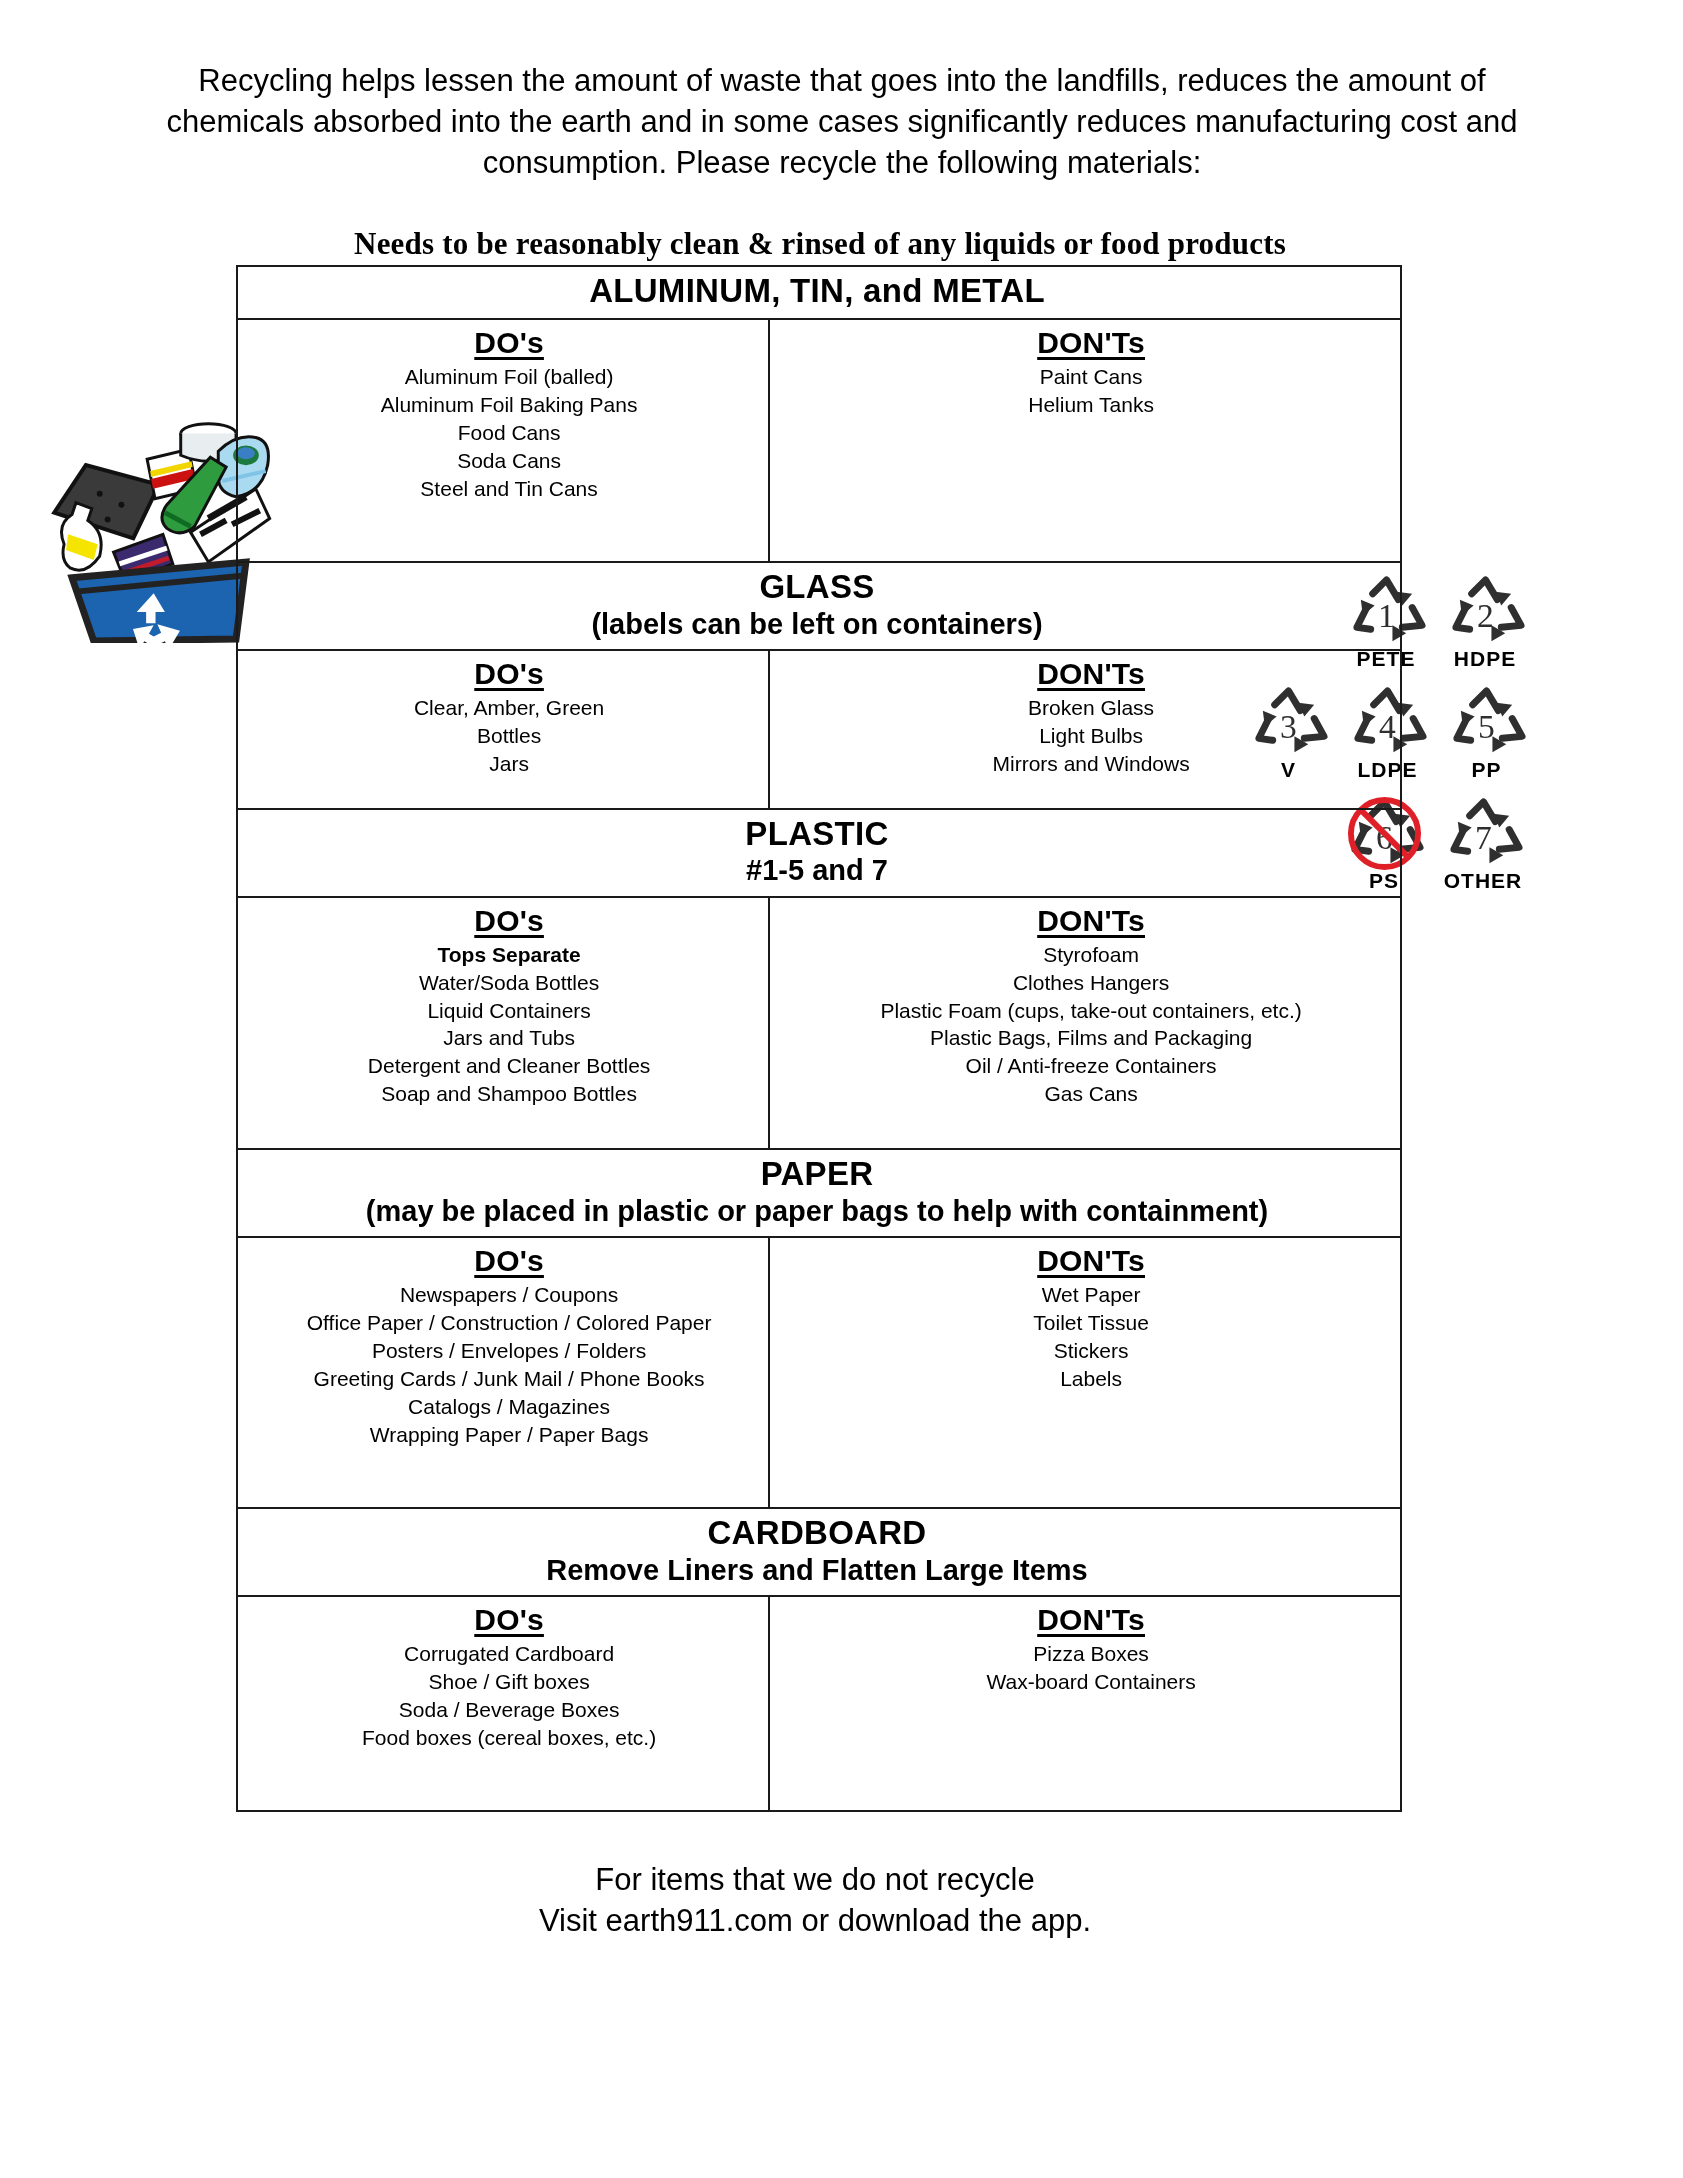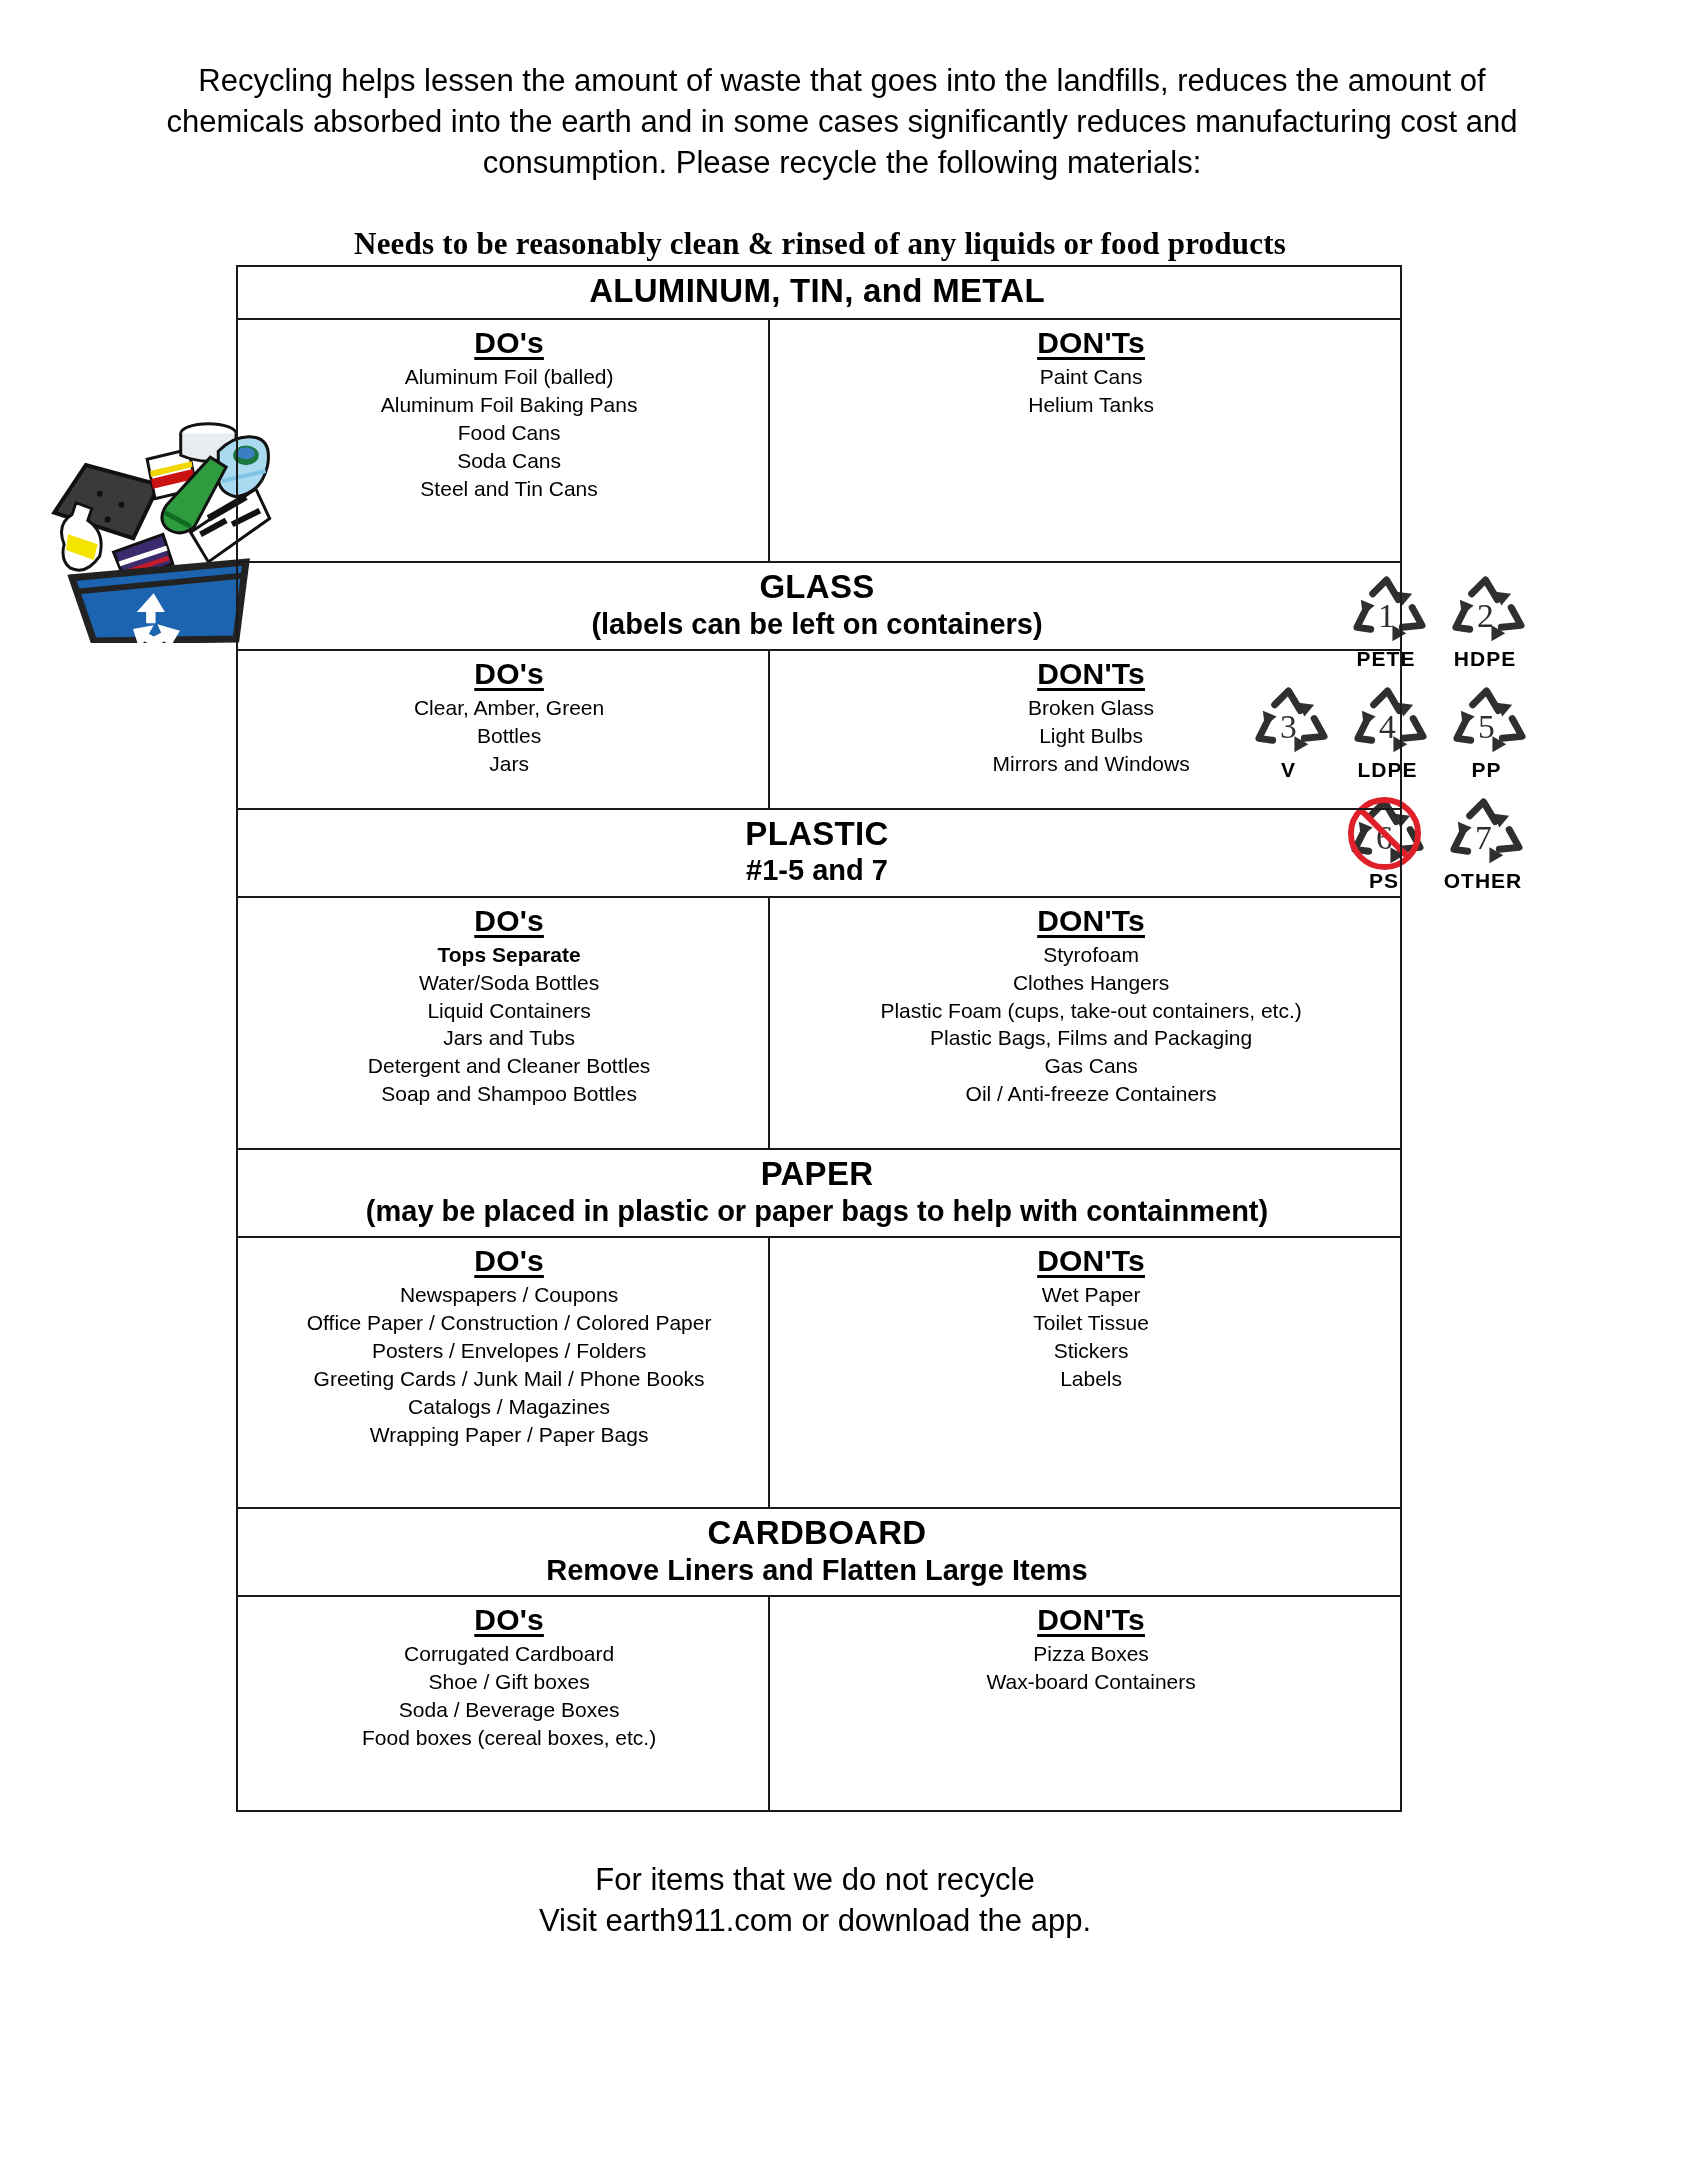--- a/index.html
+++ b/index.html
@@ -399,22 +399,22 @@
             <div class="item">Detergent and Cleaner Bottles</div>
             <div class="item">Soap and Shampoo Bottles</div>
             <div class="pad-plastic"></div>
           </div>
           <div class="col right">
             <div class="col-head">DON'Ts</div>
             <div class="item">Styrofoam</div>
             <div class="item">Clothes Hangers</div>
             <div class="item">Plastic Foam (cups, take-out containers, etc.)</div>
             <div class="item">Plastic Bags, Films and Packaging</div>
+            <div class="item">Oil / Anti-freeze Containers</div>
             <div class="item">Gas Cans</div>
-            <div class="item">Oil / Anti-freeze Containers</div>
             <div class="pad-plastic"></div>
           </div>
         </div>
       </div>
       <div class="section">
         <div class="sec-head">
           <div class="sec-title">PAPER</div>
           <div class="sec-sub">(may be placed in plastic or paper bags to help with containment)</div>
         </div>
         <div class="cols">

